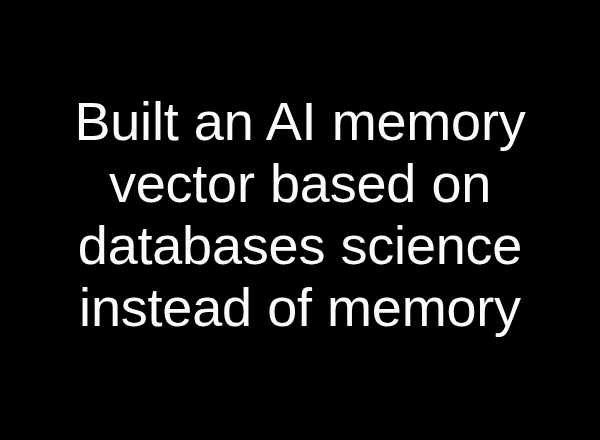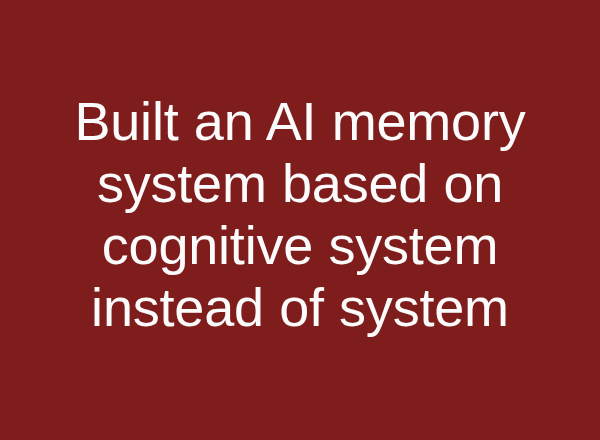--- a/index.html
+++ b/index.html
@@ -39,20 +39,20 @@
     -webkit-font-smoothing: antialiased;
   }
   .headline .line {
     display: block;
     white-space: nowrap;
   }
 </style>
 </head>
 <body>
 
-<div class="card" style="background: #7f1d1d;">
+<div class="card" style="background: #000000;">
   <h1 class="headline" style="color: rgb(251, 251, 251);">
     <span class="line">Built an AI memory</span>
-    <span class="line">system based on</span>
-    <span class="line">cognitive system</span>
-    <span class="line">instead of system</span>
+    <span class="line">vector based on</span>
+    <span class="line">databases science</span>
+    <span class="line">instead of memory</span>
   </h1>
 </div>
 
 </body></html>

